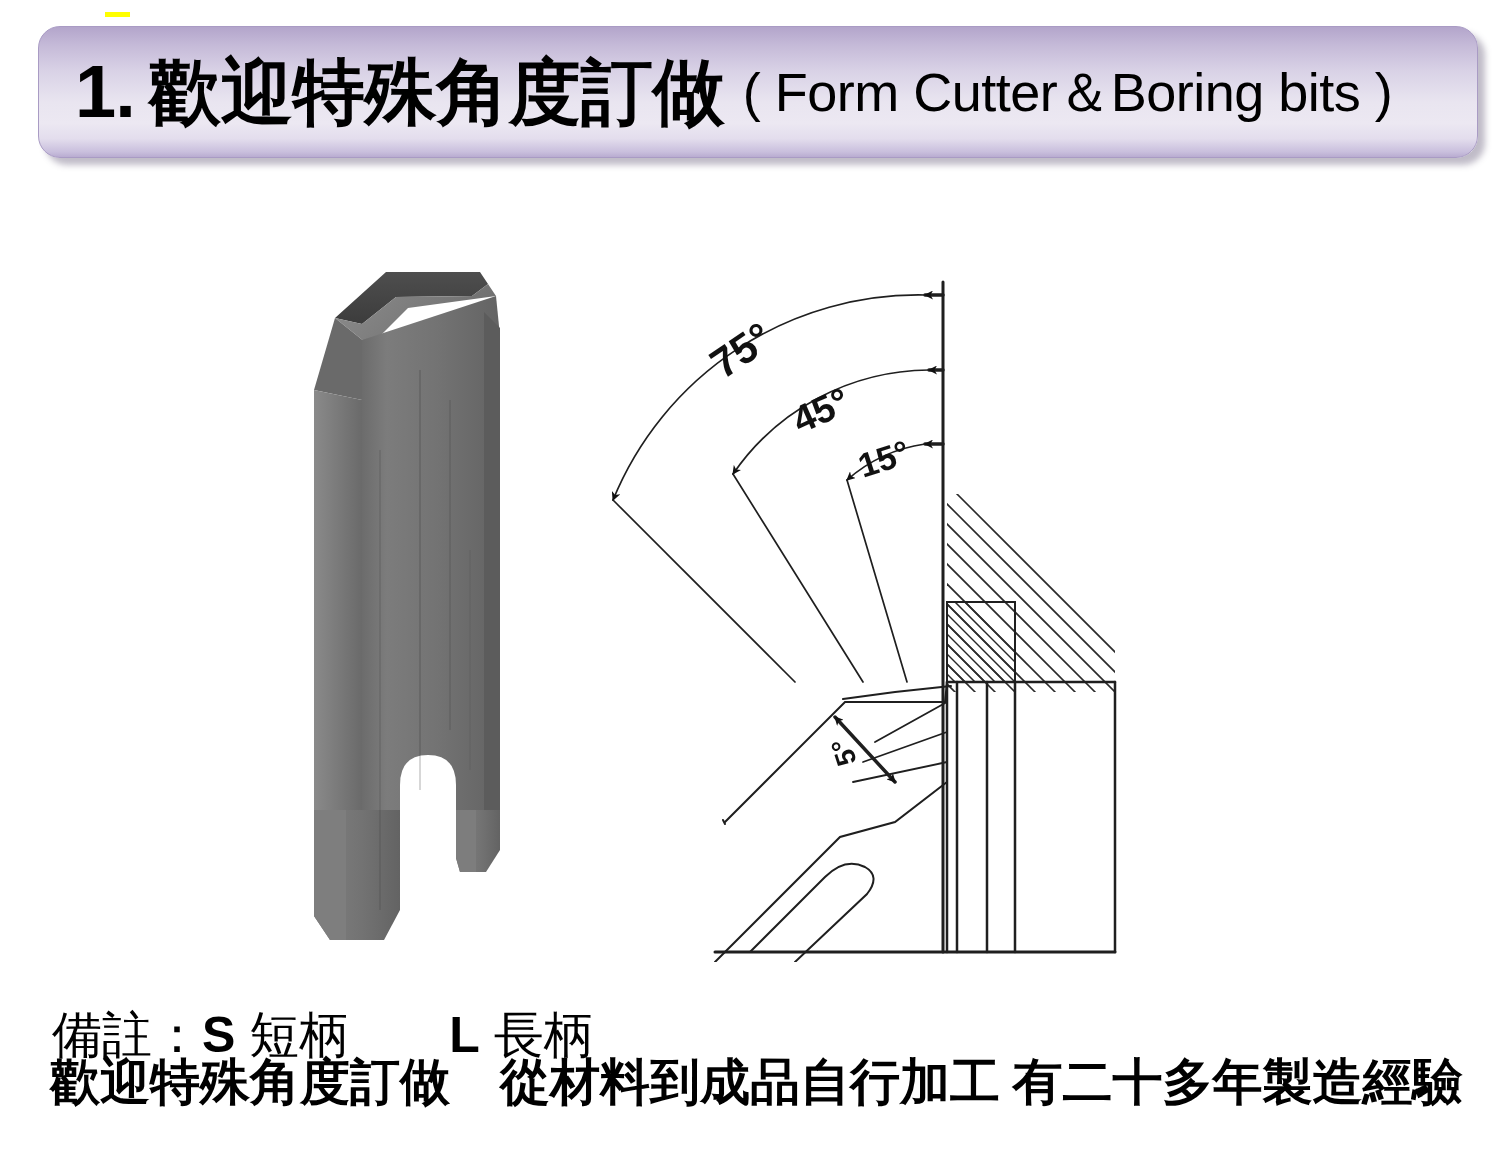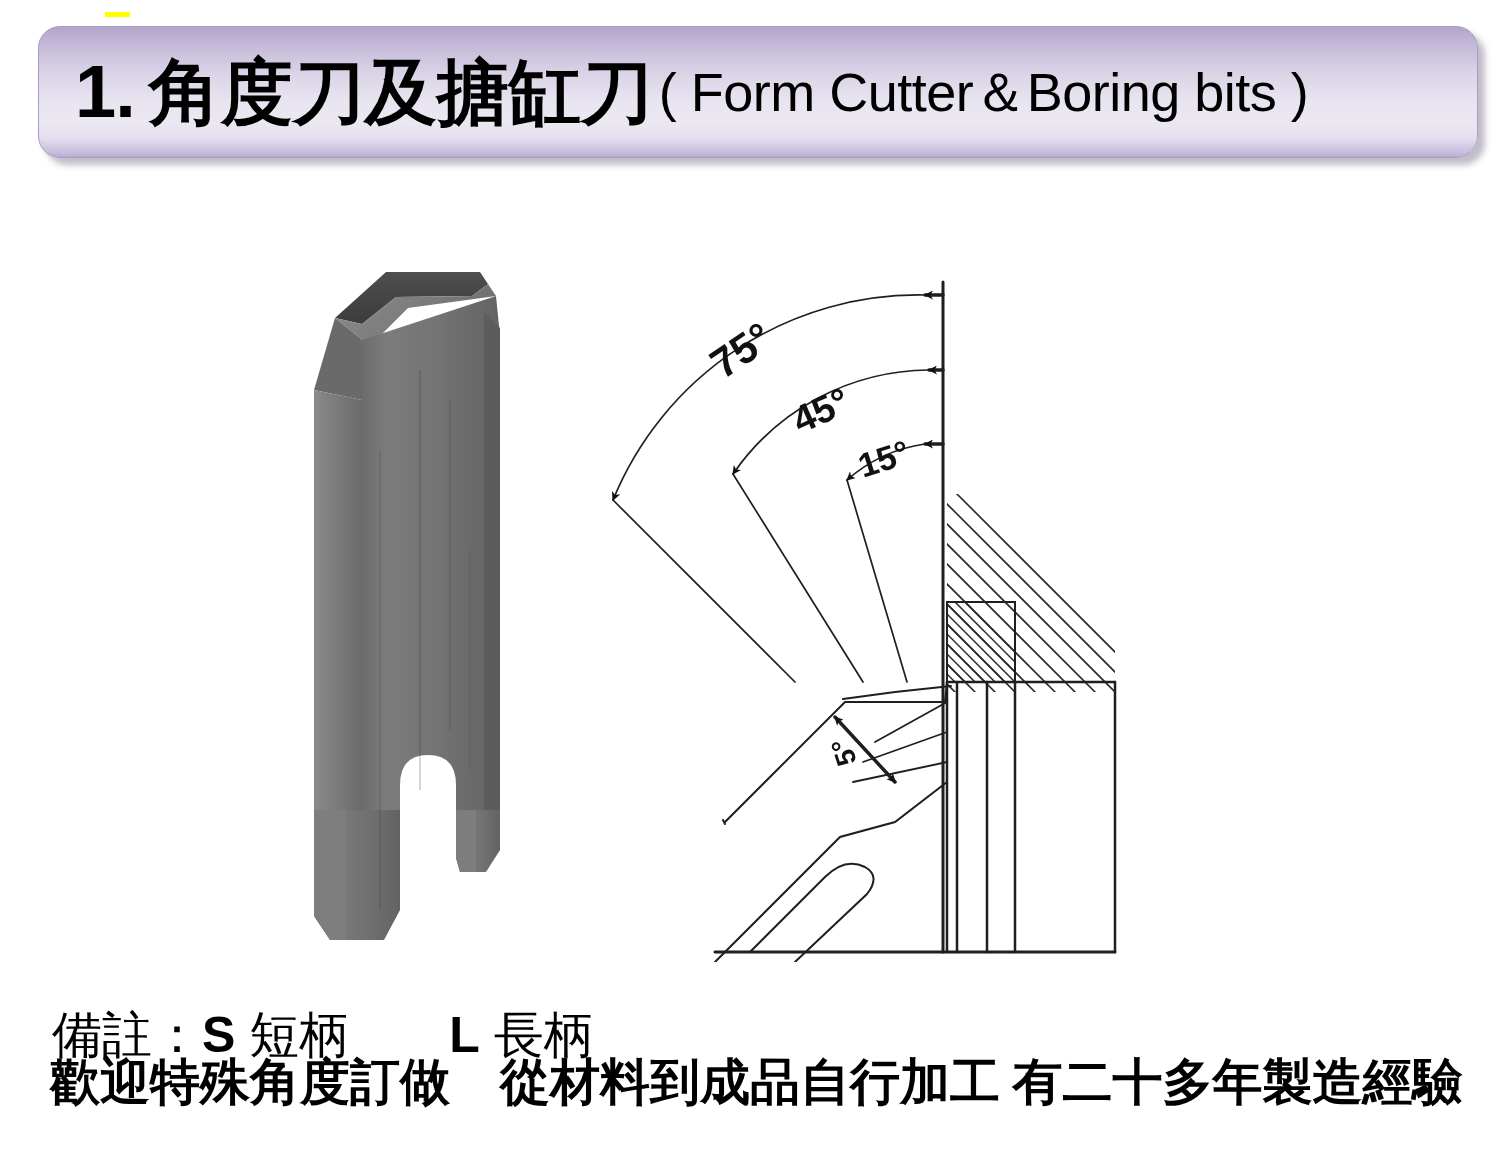--- a/index.html
+++ b/index.html
@@ -68,21 +68,21 @@
     color: #000;
     line-height: 1;
     margin-left: 14px;
     letter-spacing: 0px;
   }
   .title-en {
     font-size: 54px;
     font-weight: normal;
     color: #000;
     line-height: 1;
-    margin-left: 6px;
+    margin-left: 18px;
     letter-spacing: -0.5px;
   }
 
   
   .tool-photo {
     position: absolute;
     left: 300px;
     top: 250px;
     width: 260px;
     height: 700px;
@@ -125,21 +125,21 @@
   }
 </style>
 </head>
 <body>
 
 <div class="yellow-tick"></div>
 
 <div class="title-banner">
   <div class="title-inner">
     <span class="title-num">1.</span>
-    <span class="title-cn">角度刀及搪缸刀</span>
+    <span class="title-cn">歡迎特殊角度訂做</span>
     <span class="title-en">( Form Cutter＆Boring bits )</span>
   </div>
 </div>
 
 <div class="tool-photo">
   <svg width="260" height="700" viewBox="0 0 260 700" xmlns="http://www.w3.org/2000/svg">
     <defs>
       <linearGradient id="steelFace" x1="0" y1="0" x2="1" y2="0">
         <stop offset="0%" stop-color="#6c6c6c"></stop>
         <stop offset="18%" stop-color="#7c7c7c"></stop>

